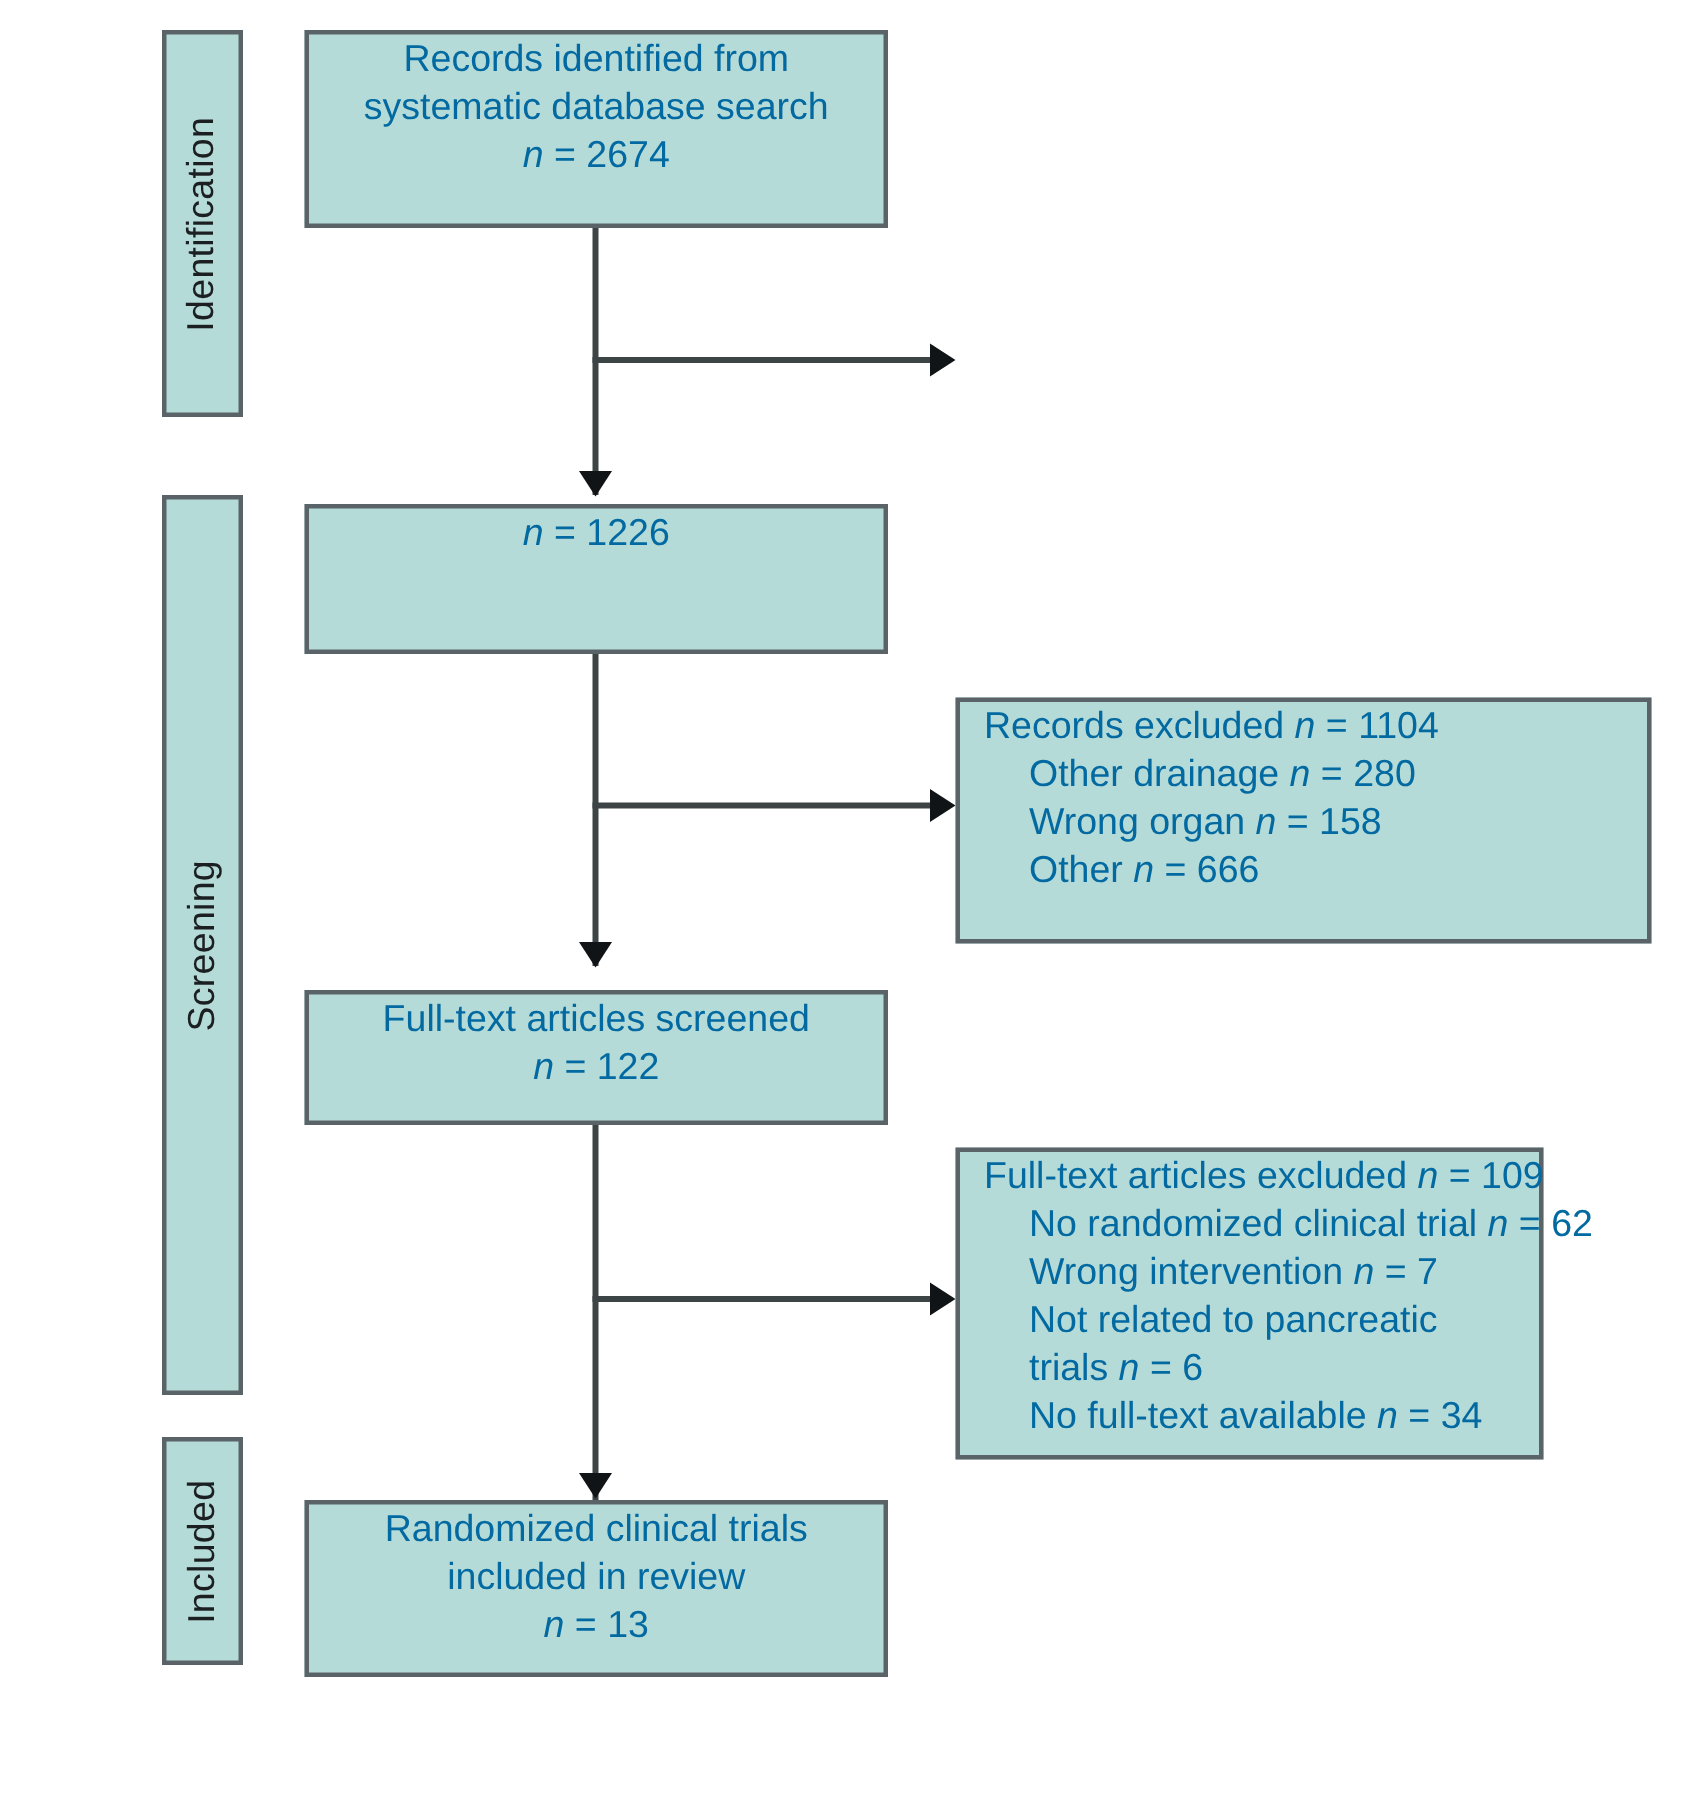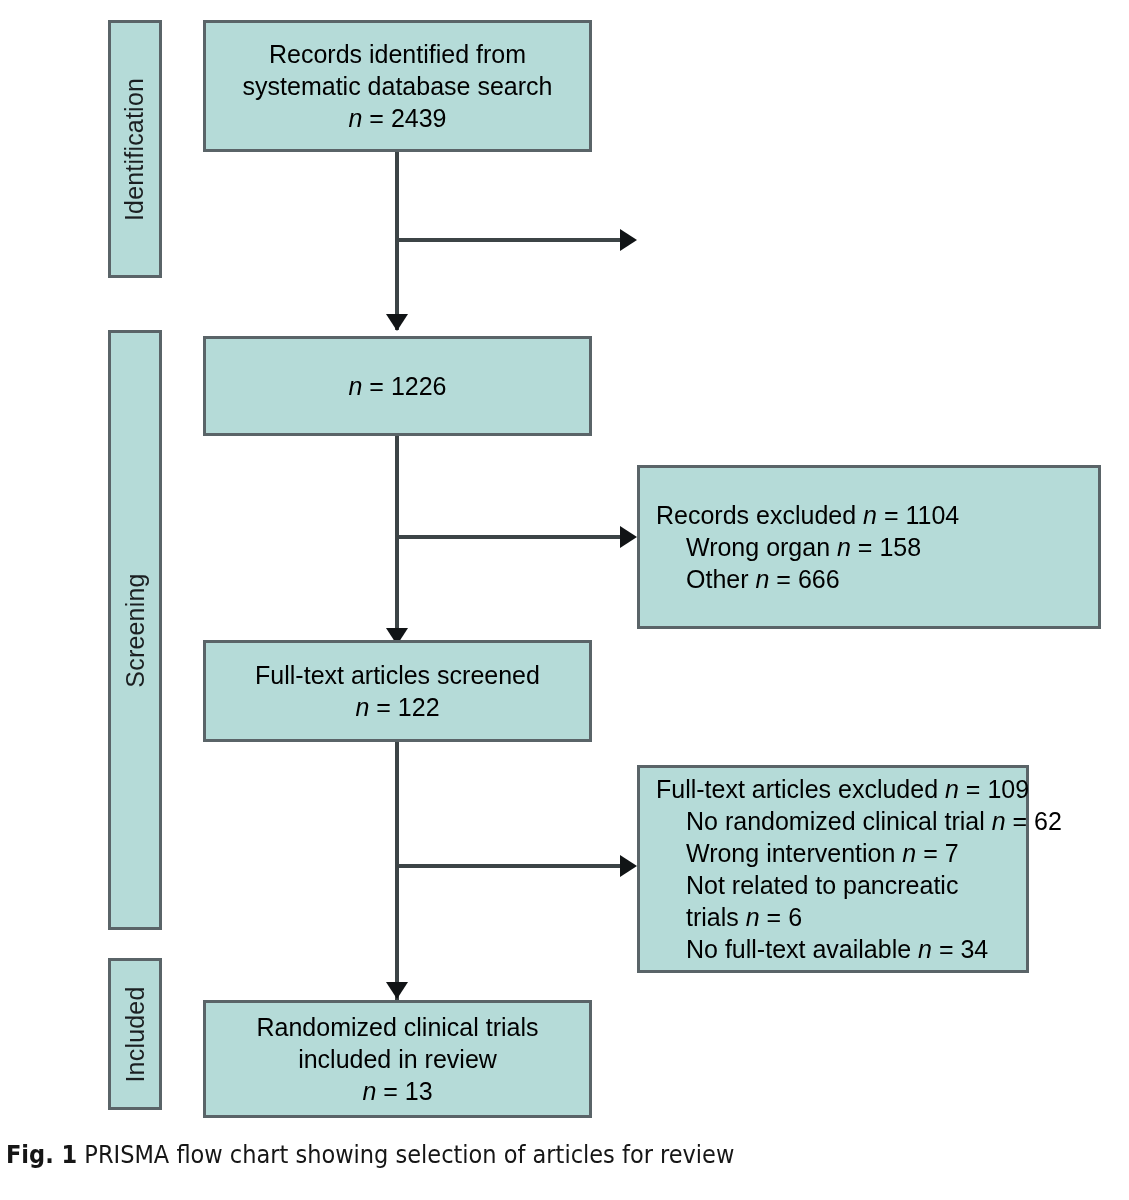--- a/index.html
+++ b/index.html
@@ -20,24 +20,23 @@
   }
 
   
   .node {
     position: absolute;
     box-sizing: border-box;
     background: #b5dbd8;
     border: 3px solid #5a6468;
     display: flex;
     flex-direction: column;
-    justify-content: center;
     font-size: 25px;
     line-height: 1.28;
-    color: #000000;
+    color: #0369a1;
   }
   .node.center { align-items: center; text-align: center; }
   .node.left   { align-items: flex-start; text-align: left; padding-left: 16px; }
 
   .node .ln { display: block; white-space: nowrap; }
   .node .ln.indent { padding-left: 30px; }
   .it { font-style: italic; }
 
   
   .band {
@@ -124,49 +123,49 @@
 
   <div class="vline" style="left:395px; top:742px; height:258px;"></div>
   <div class="arrow-down" style="left:386px; top:982px;"></div>
 
   <div class="hline" style="left:395px; top:864px; width:238px;"></div>
   <div class="arrow-right" style="left:620px; top:855px;"></div>
 
   <div class="node center" style="left:203px; top:20px; width:389px; height:132px;">
     <span class="ln">Records identified from</span>
     <span class="ln">systematic database search</span>
-    <span class="ln"><span class="it">n</span><span> = 2439</span></span>
+    <span class="ln"><span class="it">n</span><span> = 2674</span></span>
   </div>
 
   <div class="node center" style="left:203px; top:336px; width:389px; height:100px;">
     <span class="ln"><span class="it">n</span><span> = 1226</span></span>
   </div>
 
-  <div class="node center" style="left:203px; top:640px; width:389px; height:102px;">
+  <div class="node center" style="left:203px; top:660px; width:389px; height:90px;">
     <span class="ln">Full-text articles screened</span>
     <span class="ln"><span class="it">n</span><span> = 122</span></span>
   </div>
 
   <div class="node center" style="left:203px; top:1000px; width:389px; height:118px;">
     <span class="ln">Randomized clinical trials</span>
     <span class="ln">included in review</span>
     <span class="ln"><span class="it">n</span><span> = 13</span></span>
   </div>
 
 
   <div class="node left" style="left:637px; top:465px; width:464px; height:164px;">
     <span class="ln"><span>Records excluded </span><span class="it">n</span><span> = 1104</span></span>
+    <span class="ln indent"><span>Other drainage </span><span class="it">n</span><span> = 280</span></span>
     <span class="ln indent"><span>Wrong organ </span><span class="it">n</span><span> = 158</span></span>
     <span class="ln indent"><span>Other </span><span class="it">n</span><span> = 666</span></span>
   </div>
 
   <div class="node left" style="left:637px; top:765px; width:392px; height:208px;">
     <span class="ln"><span>Full-text articles excluded </span><span class="it">n</span><span> = 109</span></span>
     <span class="ln indent"><span>No randomized clinical trial </span><span class="it">n</span><span> = 62</span></span>
     <span class="ln indent"><span>Wrong intervention </span><span class="it">n</span><span> = 7</span></span>
     <span class="ln indent">Not related to pancreatic</span>
     <span class="ln indent"><span>trials </span><span class="it">n</span><span> = 6</span></span>
     <span class="ln indent"><span>No full-text available </span><span class="it">n</span><span> = 34</span></span>
   </div>
 
-  <div id="caption"><span class="fig-num">Fig. 1</span><span> </span><span>PRISMA flow chart showing selection of articles for review</span></div>
 
 </div>
 
 </body></html>

